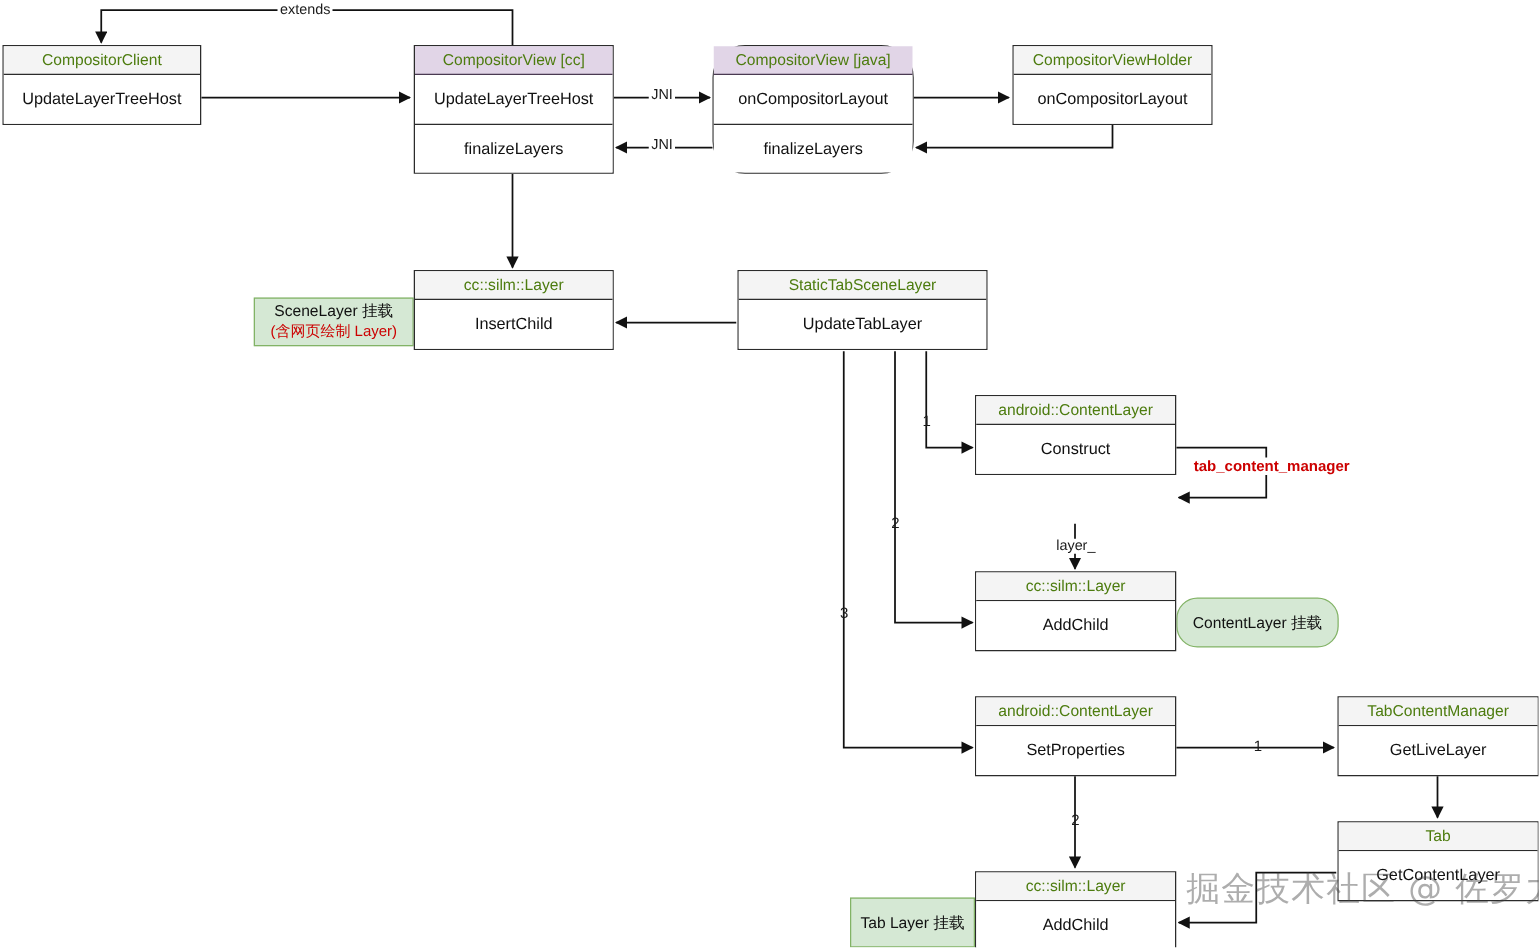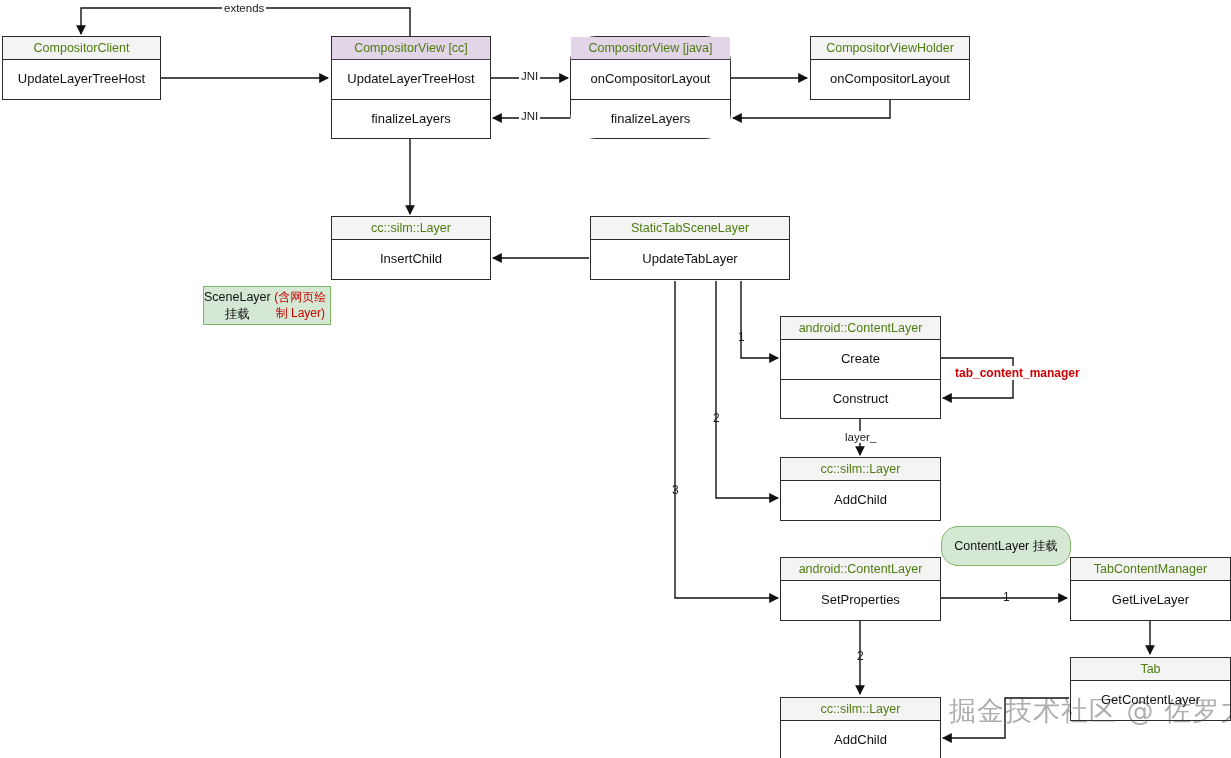--- a/index.html
+++ b/index.html
@@ -64,28 +64,27 @@
   .node .row + .row {
     border-top: 1.2px solid #2b2b2b;
   }
   .note {
     position: absolute;
     box-sizing: border-box;
     border: 1.2px solid #82b366;
     background: #d5e8d4;
     z-index: 2;
     display: flex;
-    flex-direction: row;
+    flex-direction: column;
     align-items: center;
     justify-content: center;
     text-align: center;
     font-size: 12.5px;
     color: #111111;
     line-height: 1.32;
-    margin-top: 48px;
   }
   .note .sub {
     color: #cc0000;
     font-size: 12px;
   }
   .elabel {
     position: absolute;
     font-size: 11.5px;
     color: #1a1a1a;
     background: #ffffff;
@@ -196,21 +195,20 @@
     <span class="sub">(含网页绘制 Layer)</span>
   </div>
 
   <div class="node" style="left:590px; top:216px; width:200px;">
     <div class="hdr">StaticTabSceneLayer</div>
     <div class="row">UpdateTabLayer</div>
   </div>
 
   <div class="node" style="left:780px; top:316px; width:161px;">
     <div class="hdr">android::ContentLayer</div>
-    <div class="row">Create</div>
     <div class="row">Construct</div>
   </div>
 
   <div class="node" style="left:780px; top:457px; width:161px;">
     <div class="hdr">cc::silm::Layer</div>
     <div class="row">AddChild</div>
   </div>
 
   <div class="note" style="left:941px; top:478px; width:130px; height:40px;border-radius:17px;">
     <span>ContentLayer 挂载</span>

